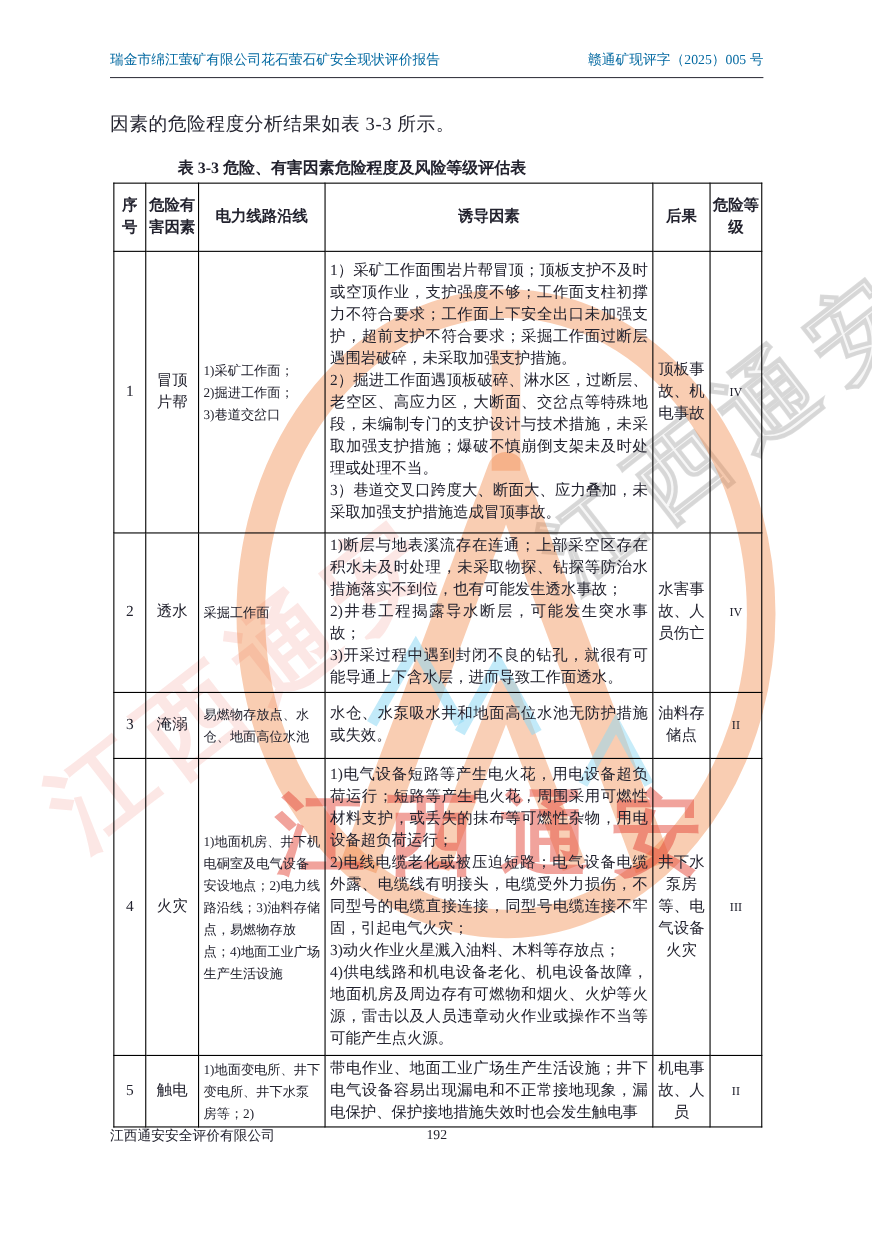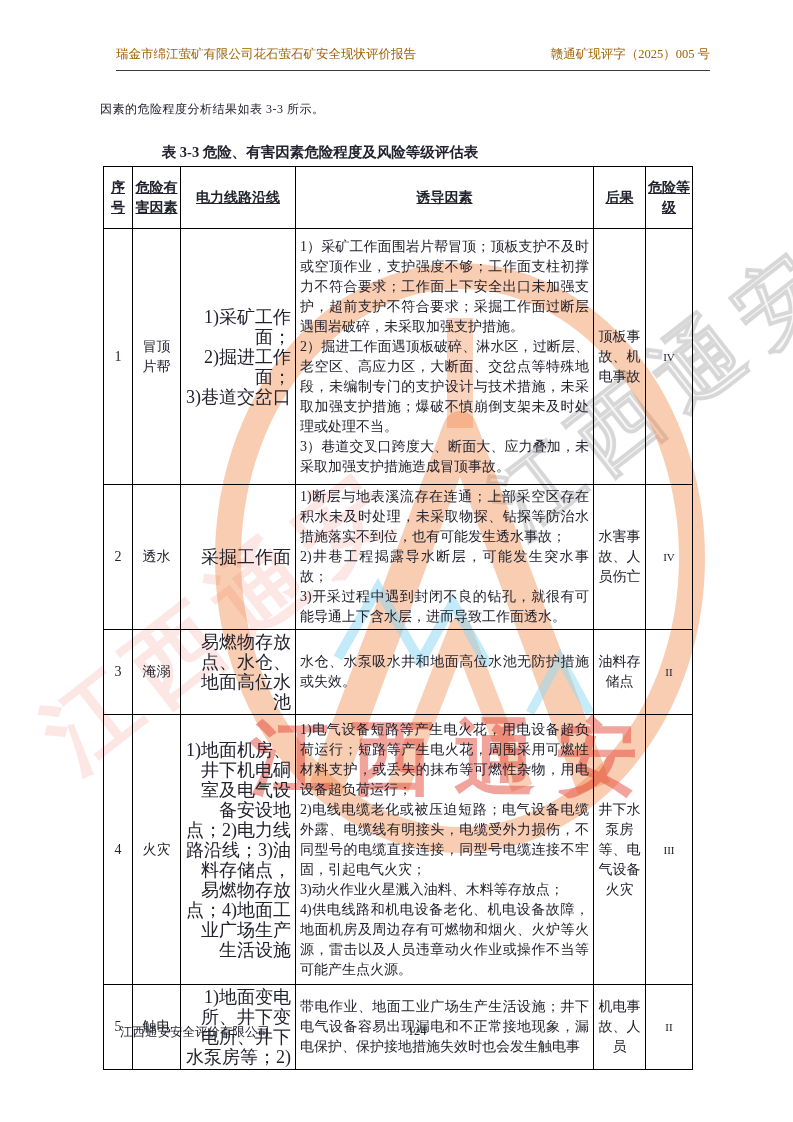--- a/index.html
+++ b/index.html
@@ -33,65 +33,64 @@
     color:rgba(175,175,175,0.10);
     -webkit-text-stroke:1.2px rgba(150,150,150,0.32);
     white-space:nowrap;
     transform:rotate(-38deg);transform-origin:left top;
   }
 
   
   .content{position:absolute;inset:0;z-index:1;}
 
   .page-header{
-    position:absolute;left:116px;top:46px;width:594px;
+    position:absolute;left:100px;top:46px;width:594px;
     display:flex;justify-content:space-between;align-items:flex-end;
-    font-size:12.5px;color:#a16207;
+    font-size:12.5px;color:#0369a1;
     border-bottom:1.5px solid #3a3a44;
     padding-bottom:7px;
   }
   .intro{
     position:absolute;left:100px;top:101px;width:600px;
-    font-size:12px;margin:0;letter-spacing:0.5px;
+    font-size:17px;margin:0;letter-spacing:0.5px;
   }
   .tbl-title{
     position:absolute;left:0;top:143px;width:640px;
     text-align:center;font-size:14.5px;font-weight:bold;
   }
 
   table.risk{
     position:absolute;left:103px;top:166px;width:589px;
     border-collapse:collapse;table-layout:fixed;
     border:1.5px solid #000;
     font-size:14px;
   }
   table.risk th,table.risk td{
     border:1px solid #000;
     vertical-align:middle;
     padding:2px 4px;
     line-height:20px;
     overflow:hidden;
   }
   table.risk th{font-weight:bold;text-align:center;padding:2px 2px;}
-  tr.hdr{height:62px;text-decoration:underline;}
+  tr.hdr{height:62px;}
   tr.r0{height:256px;}
   tr.r1{height:123px;}
   tr.r2{height:60px;}
   tr.r3{height:270px;}
   tr.r4{height:62px;}
   td.c-no,td.c-factor,td.c-cons,td.c-level{text-align:center;}
-  td.c-loc{white-space:pre-wrap;text-align:right;padding:2px 3px;font-size:18px;}
+  td.c-loc{white-space:pre-wrap;text-align:left;padding:2px 3px;font-size:12px;}
   td.c-causes{white-space:pre-wrap;text-align:justify;padding:2px 5px;margin-left:44px;}
   td.c-level{font-size:11px;}
   td.c-cons{padding:2px 3px;}
 
   .page-footer{
     position:absolute;left:100px;top:1024px;width:594px;
     font-size:12.5px;
-    margin-left:20px;
   }
   .page-footer .page-num{
     position:absolute;left:50%;transform:translateX(-50%);top:0;
   }
 </style>
 </head>
 <body>
 
 <div class="page">
 
@@ -188,17 +187,17 @@
           <td class="c-loc">1)地面变电所、井下变电所、井下水泵房等；2)</td>
           <td class="c-causes">带电作业、地面工业广场生产生活设施；井下电气设备容易出现漏电和不正常接地现象，漏电保护、保护接地措施失效时也会发生触电事</td>
           <td class="c-cons">机电事故、人员</td>
           <td class="c-level">II</td>
         </tr>
       </tbody>
     </table>
 
     <div class="page-footer">
       <span>江西通安安全评价有限公司</span>
-      <span class="page-num">124</span>
+      <span class="page-num">192</span>
     </div>
 
   </div>
 </div>
 
 </body></html>

